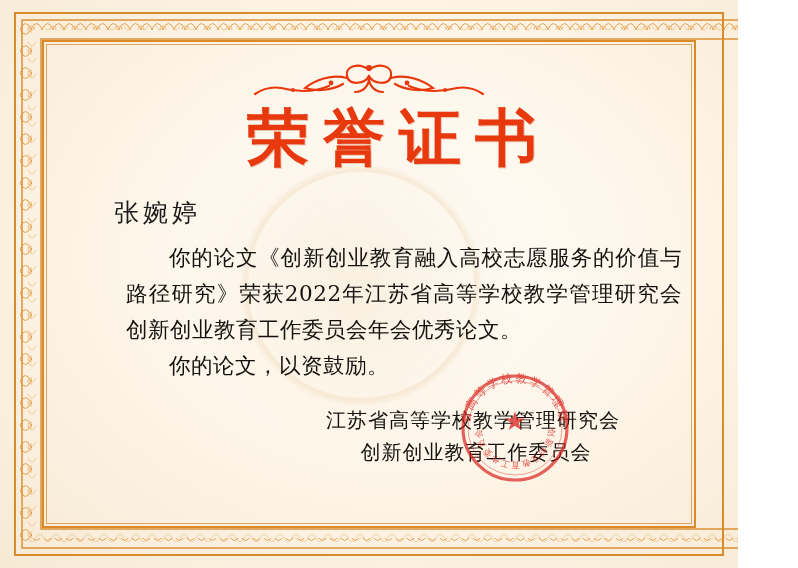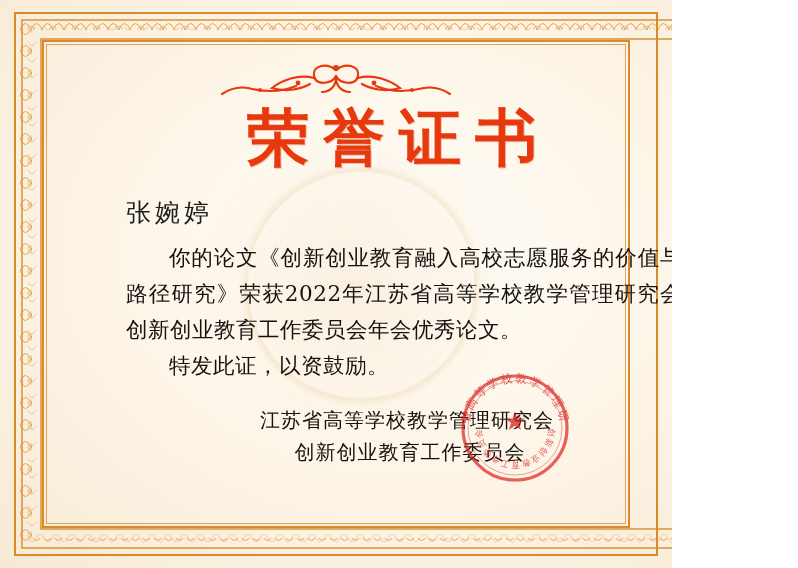--- a/index.html
+++ b/index.html
@@ -9,21 +9,21 @@
   }
   body {
     width: 798px;
     height: 568px;
     overflow: hidden;
     font-family: "Liberation Serif", serif;
   }
 
   #certificate {
     position: relative;
-    width: 672px;
+    width: 738px;
     height: 568px;
     background: #fdf6ec;
     overflow: hidden;
   }
 
   
   .paper {
     position: absolute;
     left: 0; top: 0;
     width: 798px; height: 568px;
@@ -95,21 +95,21 @@
     font-weight: bold;
     letter-spacing: 14px;
     color: #e8380d;
     text-shadow: 1px 1px 0 rgba(180,40,0,0.25);
     white-space: nowrap;
   }
 
   
   .recipient {
     position: absolute;
-    left: 126px;
+    left: 114px;
     top: 196px;
     font-family: "DejaVu Serif", serif;
     font-size: 25px;
     letter-spacing: 4px;
     color: #1b1b1b;
   }
 
   .body-text {
     position: absolute;
     left: 126px;
@@ -209,21 +209,21 @@
       <circle cx="226" cy="28" r="2"></circle>
     </g>
   </svg>
 
   <div class="title">荣誉证书</div>
 
   <div class="recipient">张婉婷</div>
 
   <div class="body-text">
     <p class="indent">你的论文《创新创业教育融入高校志愿服务的价值与路径研究》荣获2022年江苏省高等学校教学管理研究会创新创业教育工作委员会年会优秀论文。</p>
-    <p class="indent">特发此证，以资鼓励。</p>
+    <p class="indent">你的论文，以资鼓励。</p>
   </div>
 
   <div class="signature">
     <div class="line1">江苏省高等学校教学管理研究会</div>
     <div class="line2">创新创业教育工作委员会</div>
   </div>
 
   <svg class="seal" viewBox="0 0 120 120">
     <defs>
       <path id="sealArcOuter" d="M 60,60 m -46,0 a 46,46 0 1,1 92,0"></path>

